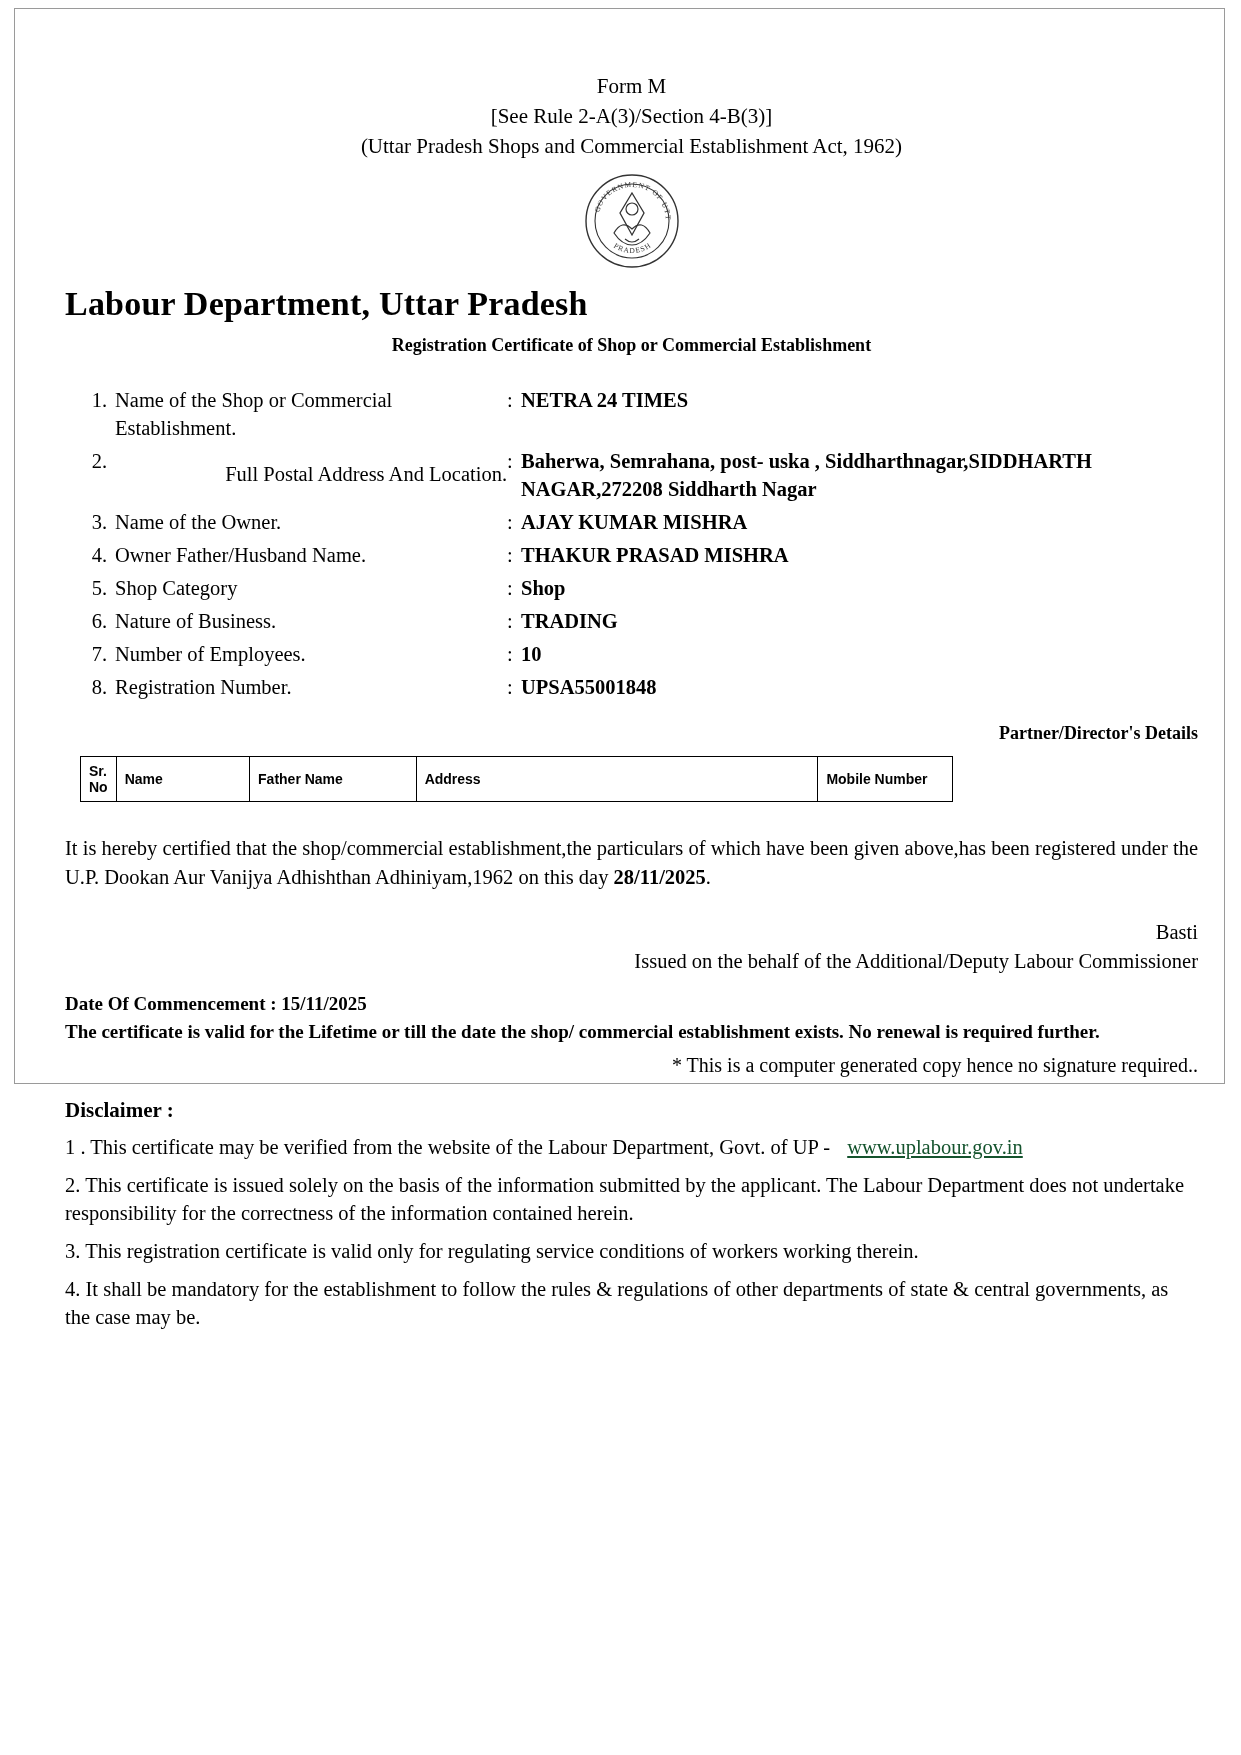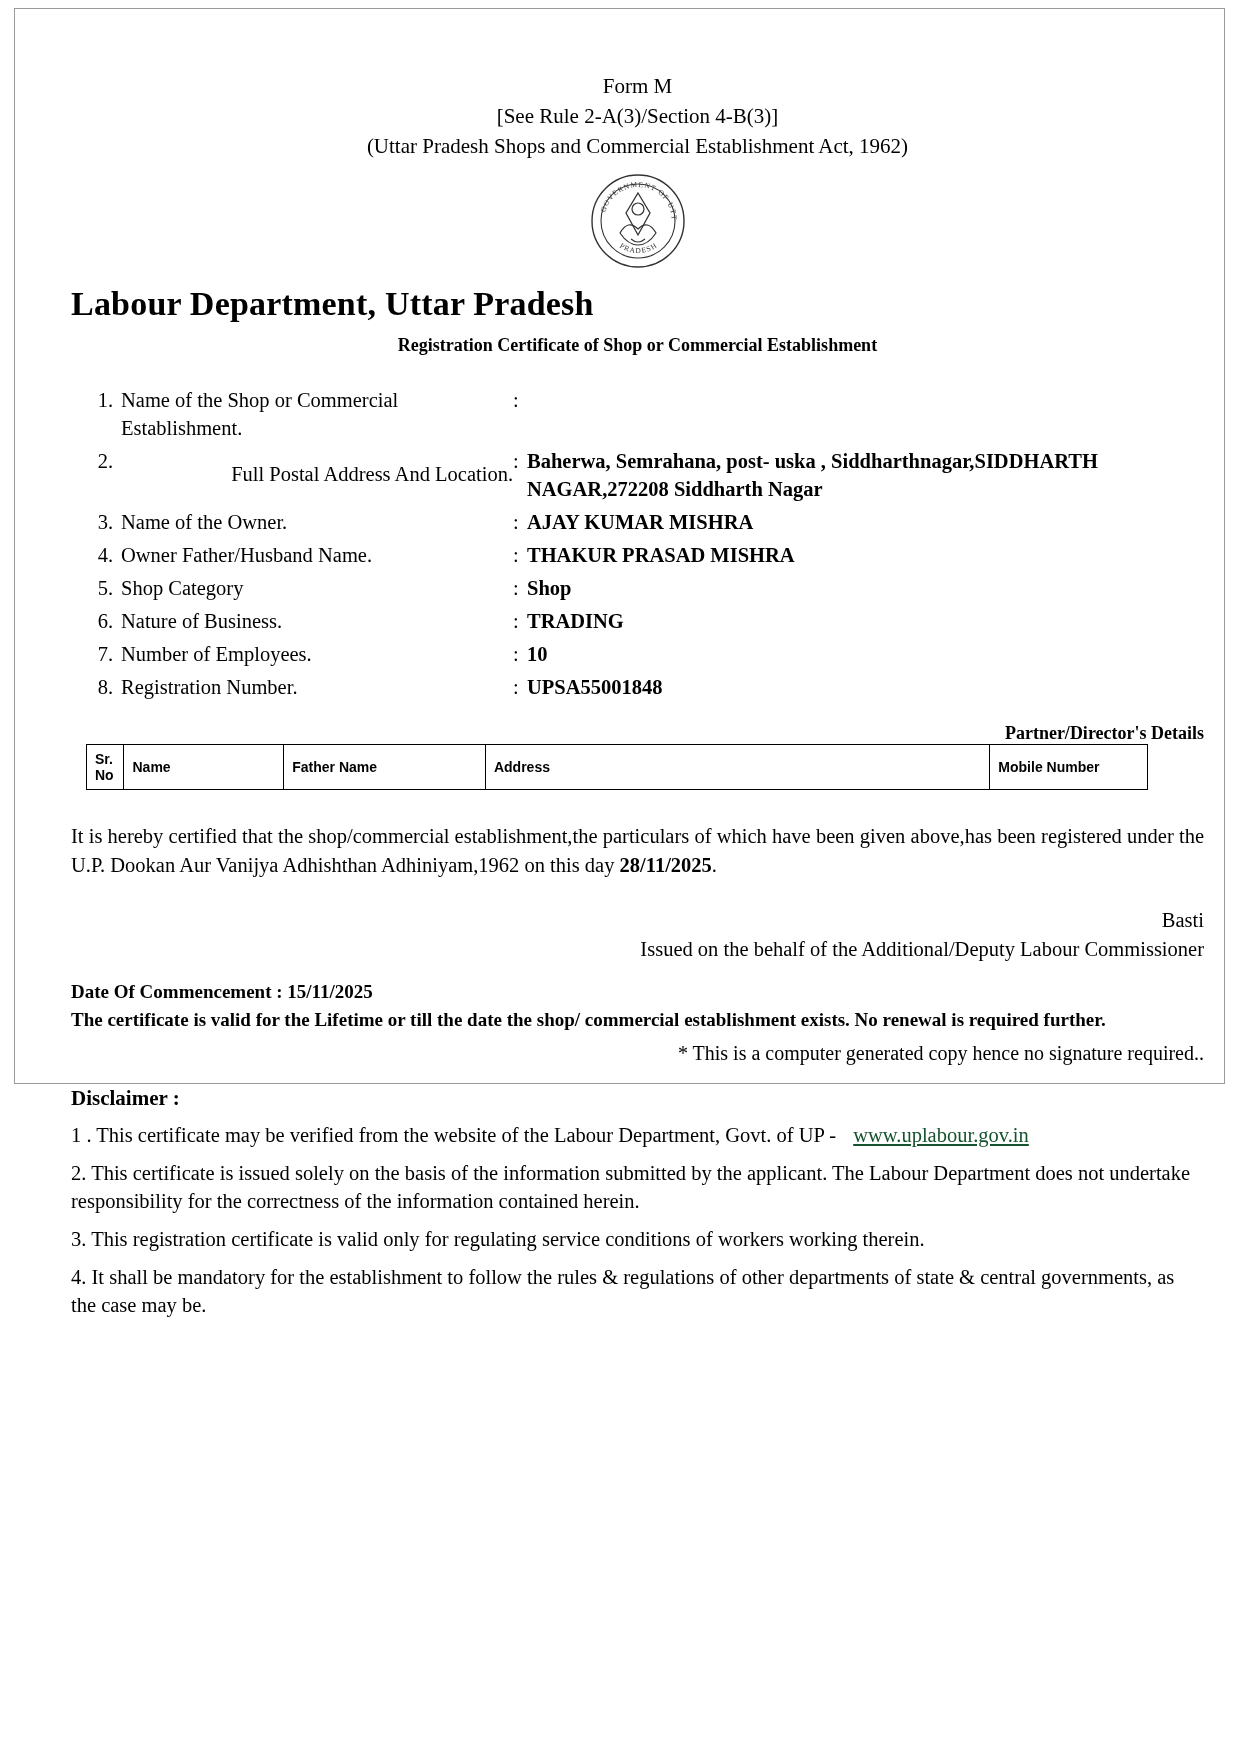--- a/index.html
+++ b/index.html
@@ -26,21 +26,21 @@
   }
   .print-icon {
     position: absolute;
     left: 26px;
     top: 18px;
     width: 34px;
     height: 32px;
   }
   .content {
     position: absolute;
-    left: 18px;
+    left: 12px;
     top: 0;
     width: 1209px;
     padding: 62px 38px 0 38px;
   }
   .head-line {
     text-align: center;
     font-size: 21px;
     line-height: 30px;
   }
   .emblem-wrap {
@@ -96,22 +96,23 @@
     flex: 1;
   }
   .row-wrap .f-label { padding-top: 13px; text-align: right; }
   .partner-title {
     text-align: right;
     font-size: 18px;
     font-weight: bold;
     margin-top: 22px;
   }
   table.partners {
+    margin-top: 12px;
     border-collapse: collapse;
-    width: 1062px;
+    width: 873px;
     margin-left: 15px;
     font-family: "Liberation Sans", sans-serif;
   }
   table.partners th {
     border: 1px solid #000000;
     font-size: 14px;
     font-weight: bold;
     text-align: left;
     padding: 6px 8px;
     height: 42px;
@@ -215,20 +216,21 @@
 
     <div class="dept-title">Labour Department, Uttar Pradesh</div>
     <div class="dept-sub">Registration Certificate of Shop or Commercial Establishment</div>
 
     <div class="fields">
 
       <div class="field-row">
         <span class="f-num">1.</span>
         <span class="f-label">Name of the Shop or Commercial Establishment.</span>
         <span class="f-colon">:</span>
+        <span class="f-value">NETRA 24 TIMES</span>
       </div>
 
       <div class="field-row row-wrap">
         <span class="f-num">2.</span>
         <span class="f-label">Full Postal Address And Location.</span>
         <span class="f-colon">:</span>
         <span class="f-value">Baherwa, Semrahana, post- uska , Siddharthnagar,SIDDHARTH NAGAR,272208 Siddharth Nagar</span>
       </div>
 
       <div class="field-row">

